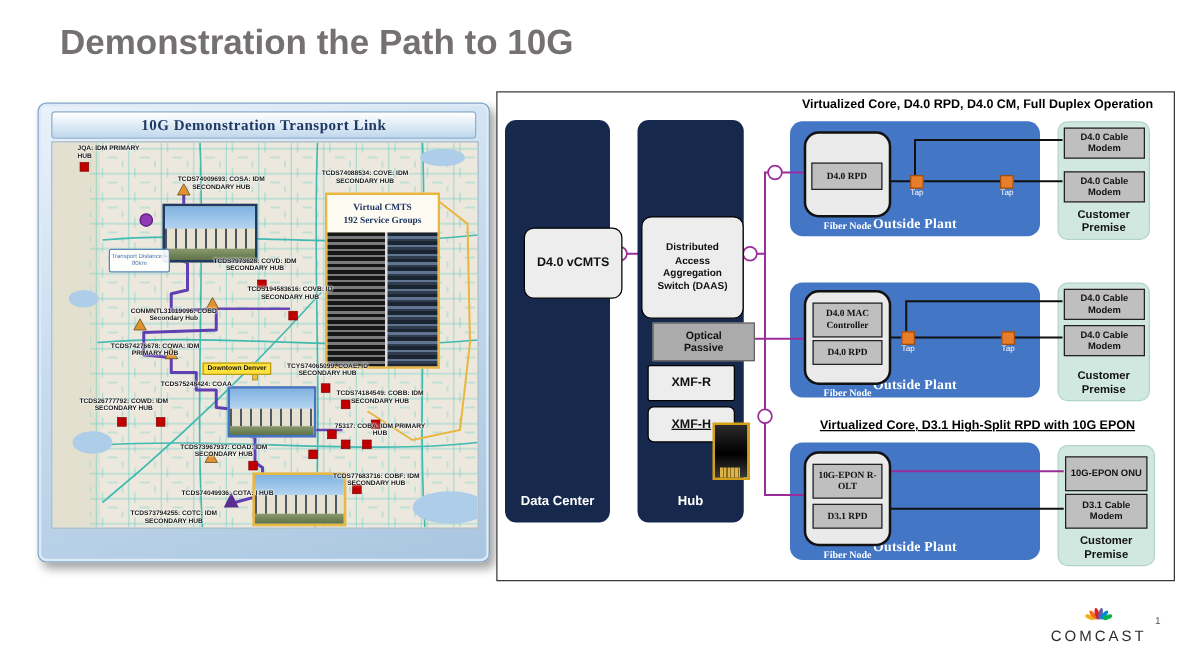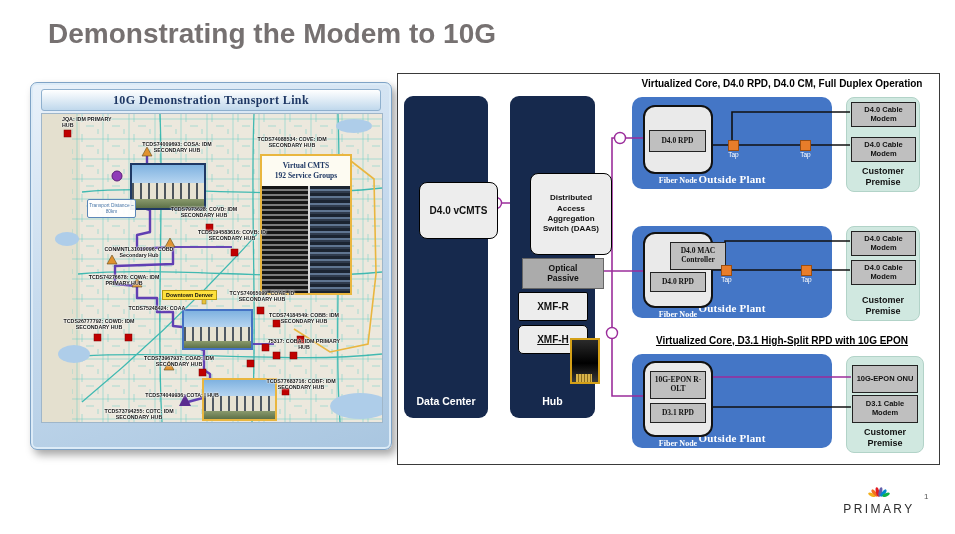--- a/index.html
+++ b/index.html
@@ -66,21 +66,21 @@
   .z4{z-index:4;}
 
   
   #comcast-logo{left:836px;top:484px;width:86px;text-align:center;}
   #comcast-word{font-size:12px;letter-spacing:2.4px;color:#2e2e2e;font-weight:500;}
   #page-number{left:924px;top:492px;font-size:8px;color:#555;}
 </style>
 </head>
 <body>
 
-<div class="abs" id="slide-title">Demonstrating the Modem to 10G</div>
+<div class="abs" id="slide-title">Demonstration the Path to 10G</div>
 
 <div class="abs" id="map-panel">
   <div class="abs ctr" id="map-header">10G Demonstration Transport Link</div>
 
   <div class="abs" id="map-canvas">
     
     <svg width="340" height="308" viewBox="0 0 340 308">
       <rect x="0" y="0" width="340" height="308" fill="#ece8dd"></rect>
       <rect x="0" y="0" width="38" height="308" fill="#e2ddcc" opacity="0.8"></rect>
       <defs>
@@ -206,21 +206,21 @@
       <circle cx="214" cy="259" r="5.5"></circle>
     </g>
   </svg>
 
   <div class="col z4" style="left:6px;">
     <div class="litebox ctr" style="left:15px;top:86px;width:61px;height:55px;font-size:10px;padding:0 8px;">D4.0 vCMTS</div>
     <div class="col-label">Data Center</div>
   </div>
 
   <div class="col z4" style="left:112px;width:85px;">
-    <div class="litebox ctr" style="left:20px;top:77px;width:68px;height:80px;font-size:8px;line-height:1.3;padding:0 6px;">Distributed Access Aggregation Switch (DAAS)</div>
+    <div class="litebox ctr" style="left:3px;top:77px;width:68px;height:80px;font-size:8px;line-height:1.3;padding:0 6px;">Distributed Access Aggregation Switch (DAAS)</div>
     <div class="graybox" style="left:12px;top:162px;width:60px;height:29px;font-size:8.5px;border-color:#666;background:#ababab;padding:0 10px;">Optical Passive</div>
     <div class="litebox ctr" style="left:8px;top:196px;width:68px;height:27px;font-size:10px;border-radius:2px;">XMF-R</div>
     <div class="litebox ctr" style="left:8px;top:229px;width:68px;height:27px;font-size:10px;border-radius:5px;text-decoration:underline;">XMF-H</div>
     <div class="col-label">Hub</div>
   </div>
 
   <div class="abs z4" style="left:172px;top:264px;width:26px;height:42px;border:2px solid #d4a017;background:linear-gradient(#2b2b2b,#000 55%,#3a3a3a);">
     <div style="position:absolute;bottom:0;left:4px;width:16px;height:8px;background:repeating-linear-gradient(90deg,#d9b44a 0 2px,#8a6d1f 2px 3px);"></div>
   </div>
 
@@ -239,21 +239,21 @@
     <div class="tap-label">Tap</div>
   </div>
   <div class="premise" style="top:23px;width:72px;height:93px;">
     <div class="graybox z4" style="left:4px;top:4px;width:63px;height:23px;font-size:7.5px;">D4.0 Cable Modem</div>
     <div class="graybox z4" style="left:4px;top:39px;width:63px;height:23px;font-size:7.5px;">D4.0 Cable Modem</div>
     <div class="premise-label">Customer Premise</div>
   </div>
 
   <div class="plant" style="top:152px;height:92px;">
     <div class="fnode z4" style="top:6px;height:72px;">
-      <div class="graybox" style="left:5px;top:8px;width:54px;height:26px;font-size:7.5px;margin-left:20px;">D4.0 MAC Controller</div>
+      <div class="graybox" style="left:5px;top:8px;width:54px;height:26px;font-size:7.5px;">D4.0 MAC Controller</div>
       <div class="graybox" style="left:5px;top:38px;width:54px;height:18px;font-size:7.5px;">D4.0 RPD</div>
       <div class="fnode-label" style="top:76px;">Fiber Node</div>
     </div>
     <div class="plant-label">Outside Plant</div>
   </div>
   <div class="tap" style="left:323px;top:191px;">
     <div class="tap-label">Tap</div>
   </div>
   <div class="tap" style="left:403px;top:191px;">
     <div class="tap-label">Tap</div>
@@ -284,15 +284,15 @@
   <svg width="22" height="13" viewBox="0 0 22 13">
     <g transform="translate(11,13)">
       <ellipse cx="-7" cy="-3.2" rx="1.7" ry="4" transform="rotate(-68 -7 -3.2)" fill="#f3b01c"></ellipse>
       <ellipse cx="-4.4" cy="-5" rx="1.7" ry="4.4" transform="rotate(-40 -4.4 -5)" fill="#f36f21"></ellipse>
       <ellipse cx="-1.4" cy="-6" rx="1.7" ry="4.8" transform="rotate(-13 -1.4 -6)" fill="#e11b22"></ellipse>
       <ellipse cx="1.4" cy="-6" rx="1.7" ry="4.8" transform="rotate(13 1.4 -6)" fill="#645faa"></ellipse>
       <ellipse cx="4.4" cy="-5" rx="1.7" ry="4.4" transform="rotate(40 4.4 -5)" fill="#0089cf"></ellipse>
       <ellipse cx="7" cy="-3.2" rx="1.7" ry="4" transform="rotate(68 7 -3.2)" fill="#0db14b"></ellipse>
     </g>
   </svg>
-  <div id="comcast-word">PRIMARY</div>
+  <div id="comcast-word">COMCAST</div>
 </div>
 <div class="abs" id="page-number">1</div>
 
 </body></html>

